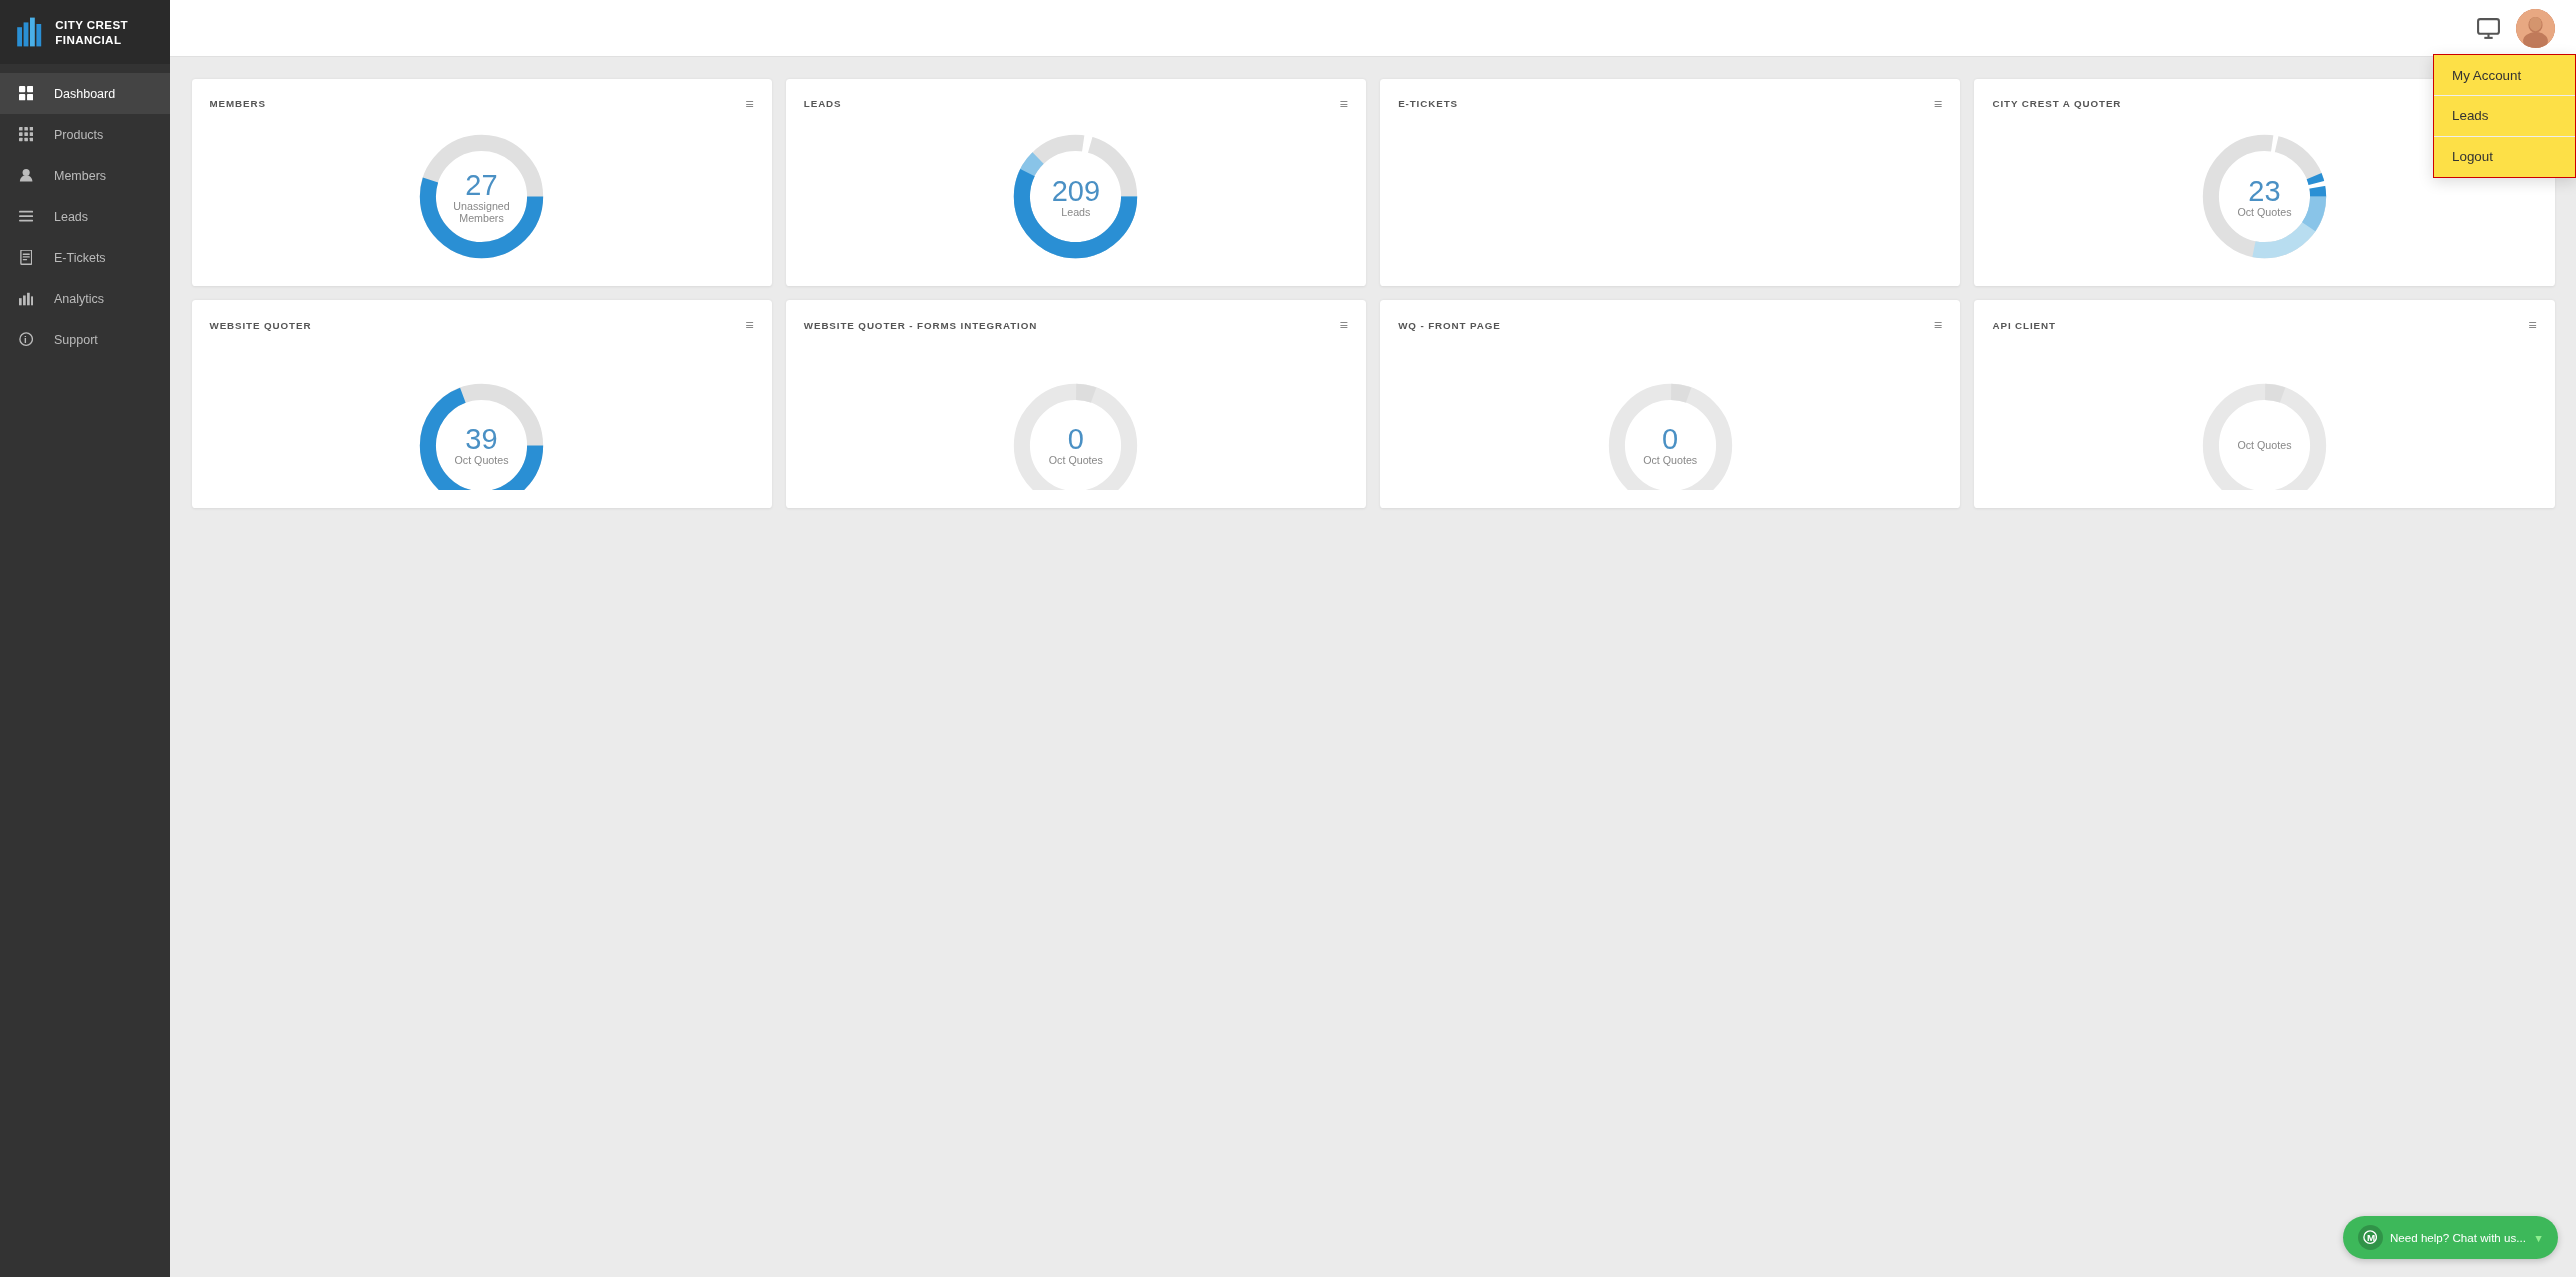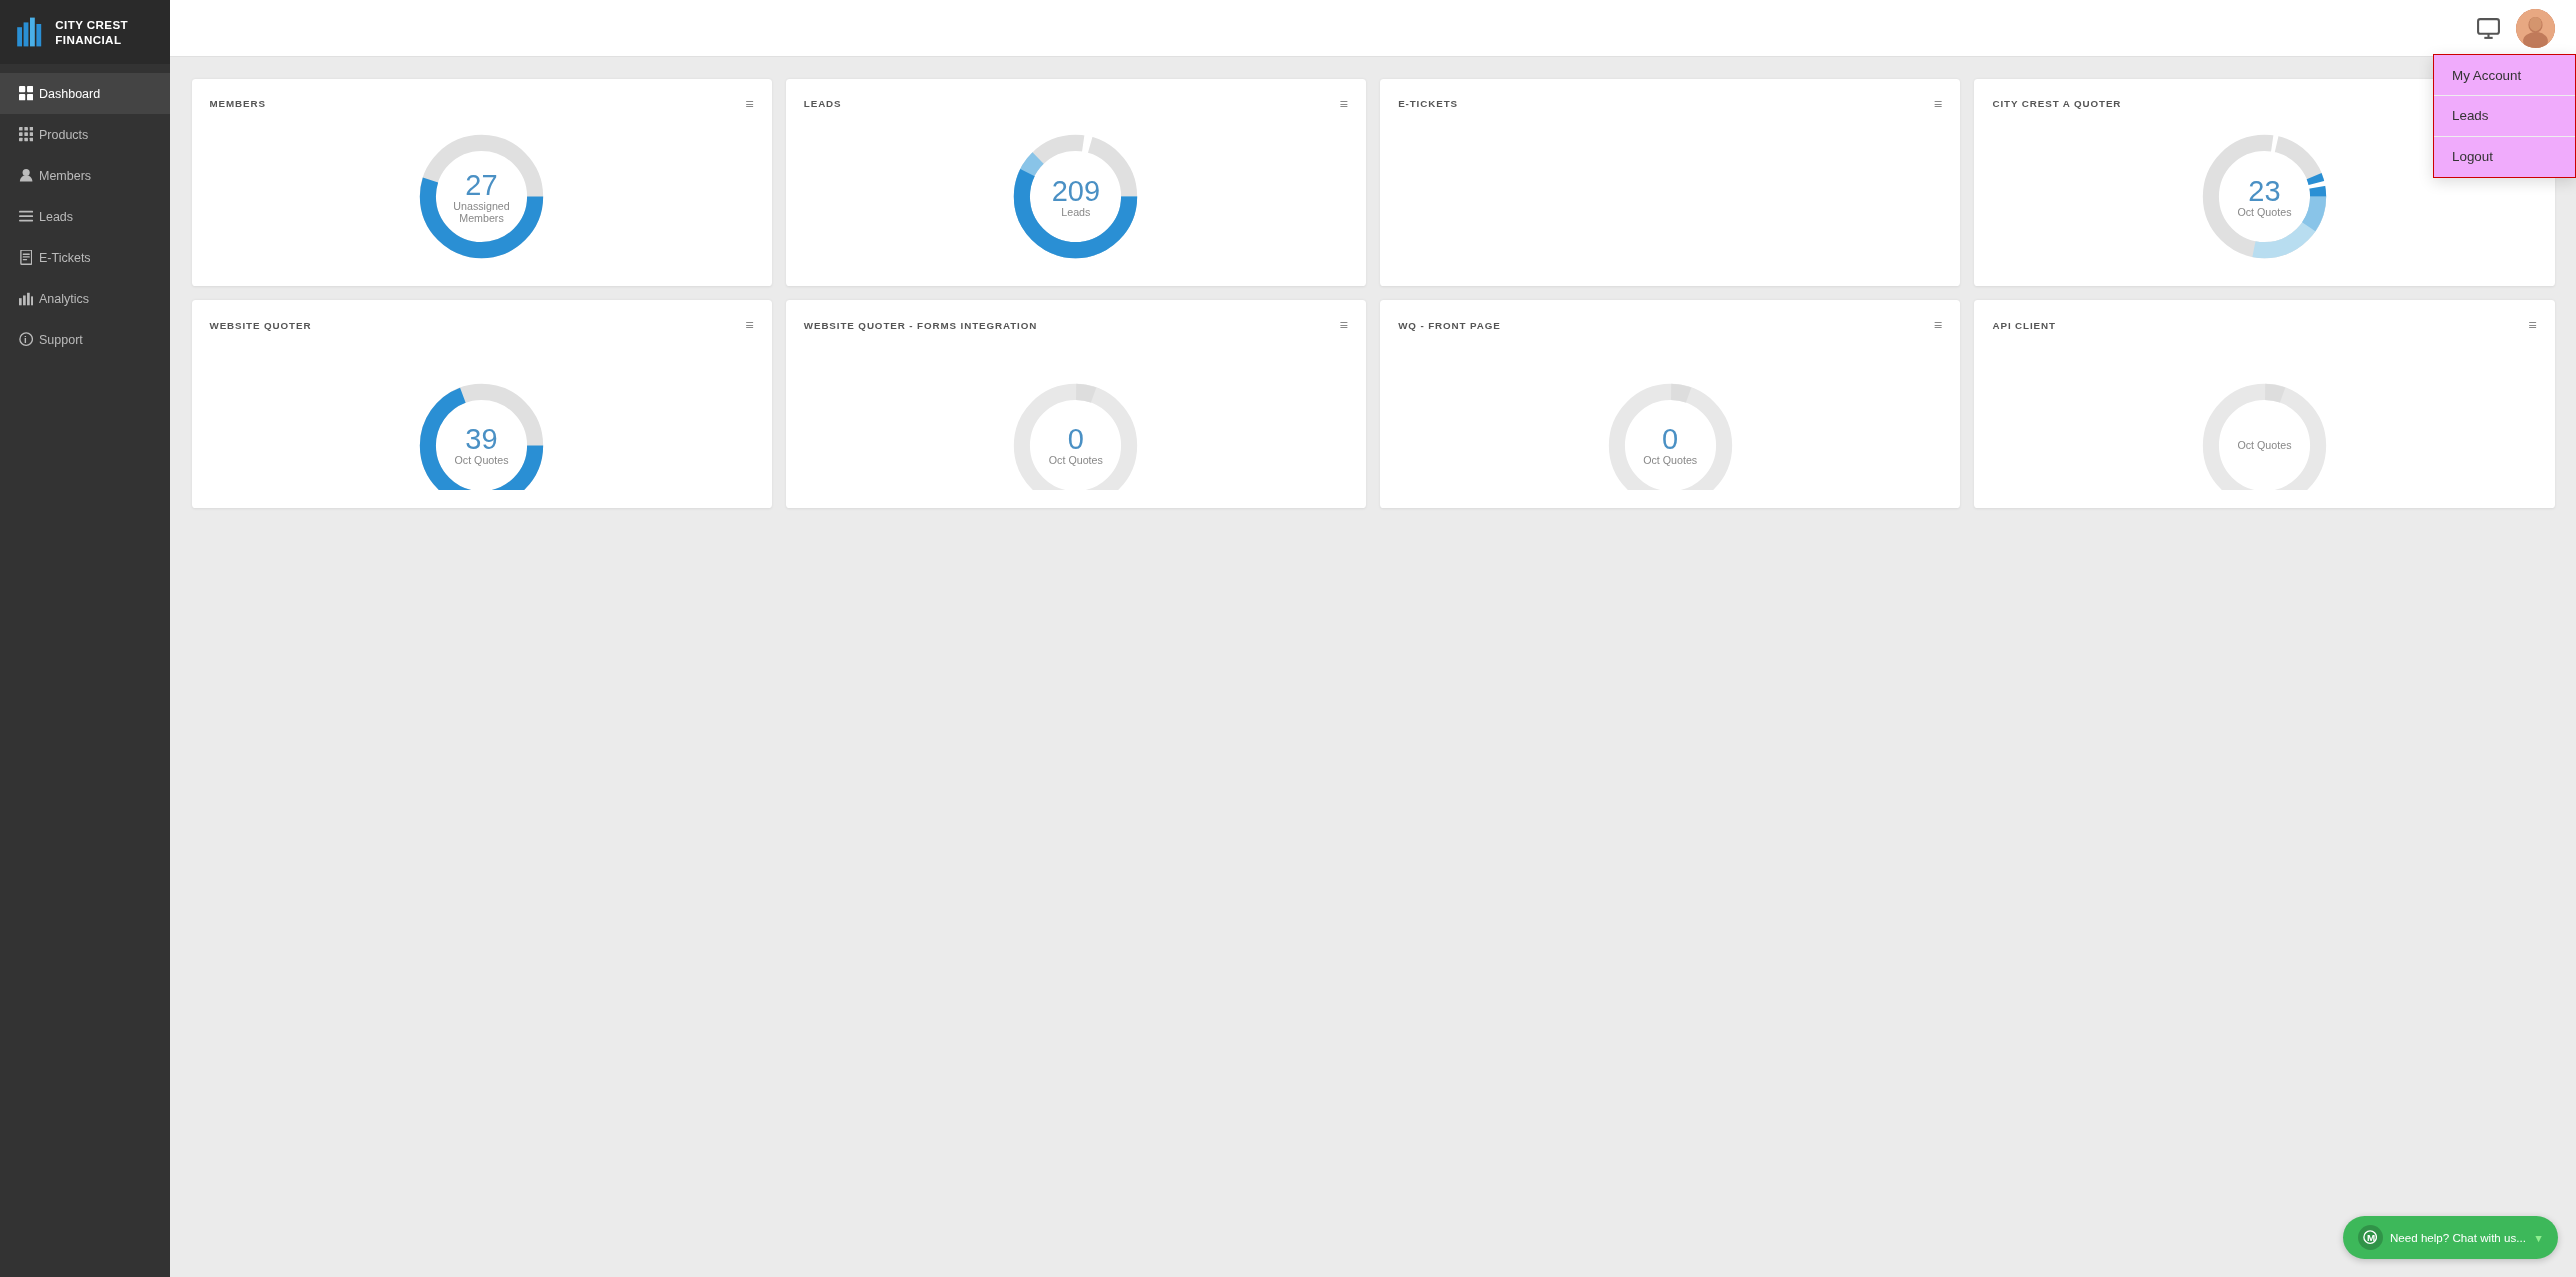--- a/index.html
+++ b/index.html
@@ -36,21 +36,21 @@
     }
     .sidebar-nav {
       display: flex;
       flex-direction: column;
       padding-top: 9px;
       flex: 1;
     }
     .nav-item {
       display: flex;
       align-items: center;
-      gap: 5px;
+      gap: 20px;
       padding: 12.5px 18px;
       cursor: pointer;
       color: #bbb;
       font-size: 12.5px;
       transition: background 0.15s;
     }
     .nav-item.active { background: #444; color: #fff; }
     .nav-icon {
       width: 16px;
       height: 16px;
@@ -113,21 +113,21 @@
       align-items: center;
       justify-content: center;
       font-size: 18px;
     }
 
     
     .dropdown-menu {
       position: absolute;
       top: 54px;
       right: 0;
-      background: #f0abfc;
+      background: #fde047;
       border: 1.8px solid #cc0000;
       box-shadow: 0 3.6px 14.3px rgba(0,0,0,0.15);
       min-width: 143px;
       z-index: 100;
     }
     .dropdown-item {
       padding: 12.5px 18px;
       cursor: pointer;
       font-size: 13.4px;
       color: #333;

